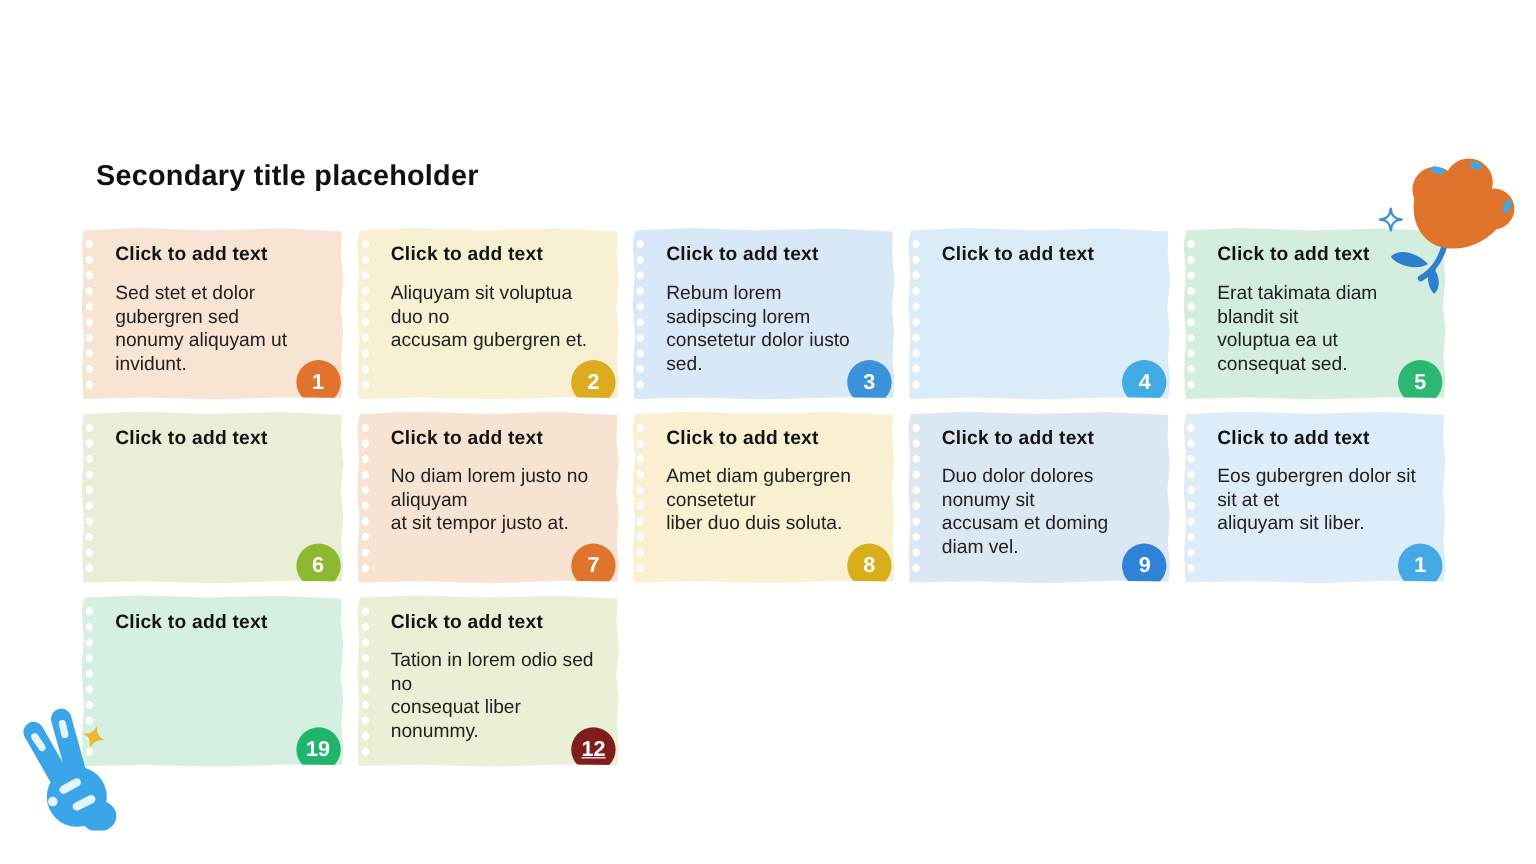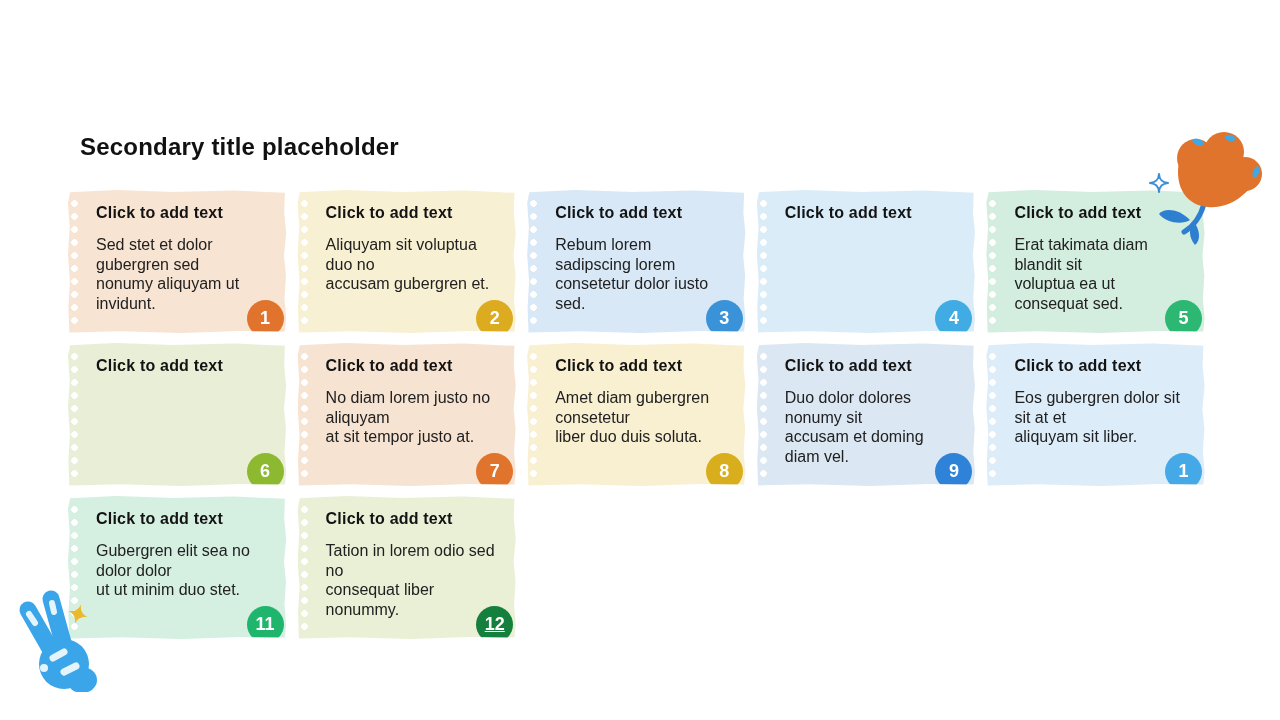--- a/index.html
+++ b/index.html
@@ -111,29 +111,27 @@
     <div class="number-badge" style="background: rgb(46, 130, 216);">9</div>
   </div>
     <div class="note-card" style="background: rgb(220, 236, 249);">
     <h3 class="card-heading">Click to add text</h3>
     <p class="card-body">Eos gubergren dolor sit sit at et
 aliquyam sit liber.</p>
     <div class="number-badge" style="background: rgb(68, 169, 230);">1</div>
   </div>
     <div class="note-card" style="background: rgb(213, 239, 225);">
     <h3 class="card-heading">Click to add text</h3>
-    <p class="card-body">Gubergren elit sea no dolor dolor
-ut ut minim duo stet.</p>
-    <div class="number-badge" style="background: rgb(31, 181, 109);">11</div>
+    <div class="number-badge" style="background: rgb(31, 181, 109);">19</div>
   </div>
     <div class="note-card" style="background: rgb(234, 240, 214);">
     <h3 class="card-heading">Click to add text</h3>
     <p class="card-body">Tation in lorem odio sed no
 consequat liber nonummy.</p>
-    <div class="number-badge" style="background: #15803d; text-decoration: underline;">12</div>
+    <div class="number-badge" style="background: #7f1d1d; text-decoration: underline;">12</div>
   </div>
   </div>
 
 <svg class="deco deco-flower" viewBox="0 0 134 118">
   <path d="M13,46 C13.5,52 16,54.5 22,55 C16,55.5 13.5,58 13,64 C12.5,58 10,55.5 4,55 C10,54.5 12.5,52 13,46 Z" fill="#ffffff" stroke="#3b8fd8" stroke-width="2" stroke-linejoin="round"></path>
   <path d="M58,76 C54,90 48,98 38,104" fill="none" stroke="#2f7fd0" stroke-width="5" stroke-linecap="round"></path>
   <path d="M44,92 C32,80 18,80 13,86 C20,95 36,97 44,92 Z" fill="#2f7fd0"></path>
   <path d="M48,94 C54,102 55,112 49,117 C43,110 42,100 48,94 Z" fill="#2f7fd0"></path>
   <g>
     <circle cx="50" cy="30" r="19" fill="#e0742c"></circle>

